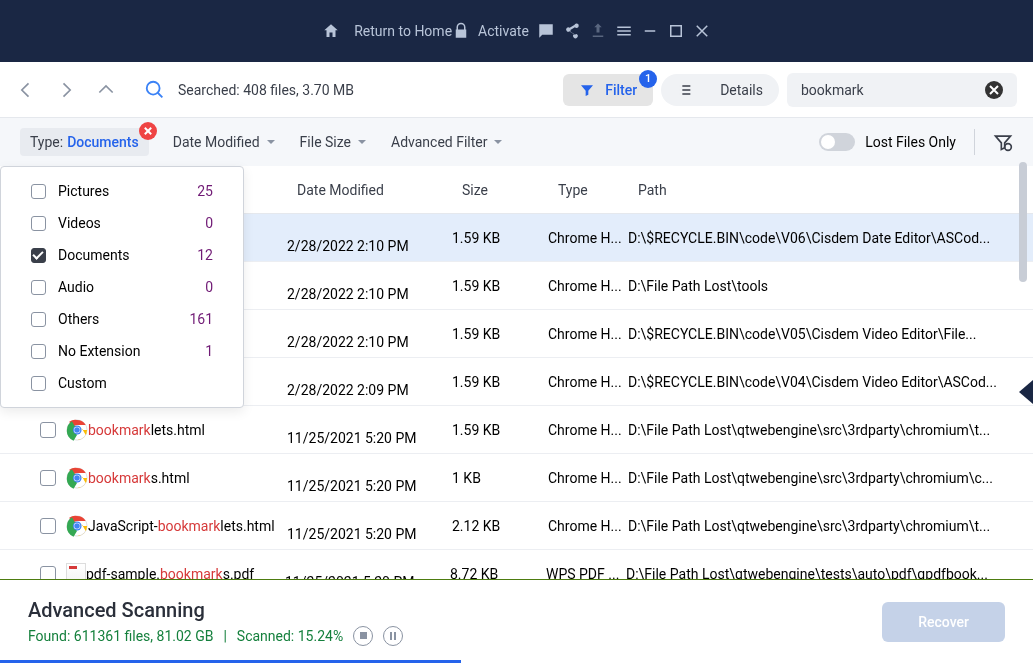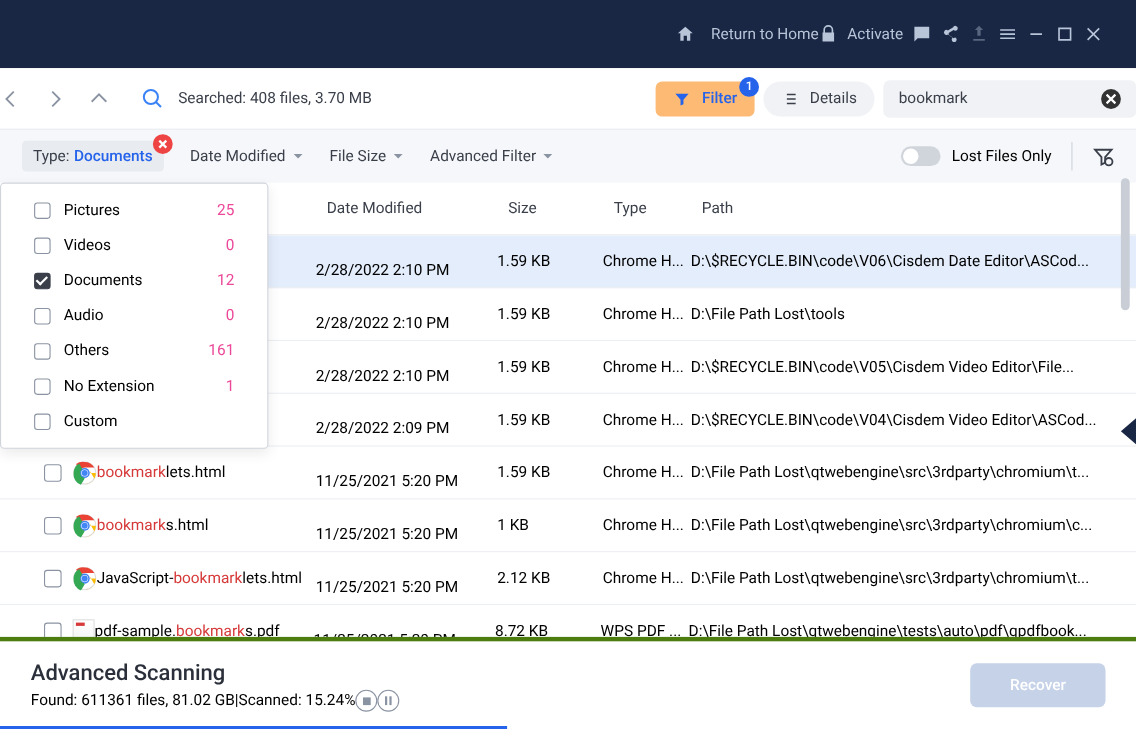--- a/index.html
+++ b/index.html
@@ -1,29 +1,29 @@
 <!DOCTYPE html>
 <html><head>
 <meta charset="utf-8">
 <style>
 *{margin:0;padding:0;box-sizing:border-box;font-family:-apple-system,BlinkMacSystemFont,"Segoe UI",Roboto,sans-serif;font-size:14px;}
 body{width:1033px;height:663px;overflow:hidden;background:#fff;position:relative;}
-.titlebar{height:62px;background:#1a2744;display:flex;align-items:center;padding:0 30px;color:#b8c4d8;justify-content:flex-end;}
+.titlebar{height:62px;background:#1a2744;display:flex;align-items:center;padding:0 30px;color:#b8c4d8;justify-content:center;}
 .tb-left{display:flex;align-items:center;gap:14px;cursor:pointer;}
 .tb-right{display:flex;align-items:center;gap:8px;}
 .tb-icon{width:18px;height:18px;fill:#b8c4d8;cursor:pointer;}
 .tb-activate{display:flex;align-items:center;gap:8px;}
-.toolbar{height:56px;background:#fff;border-bottom:1px solid #e5e8ed;display:flex;align-items:center;padding:0 0;gap:8px;}
+.toolbar{height:56px;background:#fff;border-bottom:1px solid #e5e8ed;display:flex;align-items:center;padding:0 16px;gap:8px;}
 .nav-btns{display:flex;gap:20px;margin-right:20px;}
 .nav-btn{width:20px;height:20px;cursor:pointer;fill:#8a93a2;}
 .search-display{display:flex;align-items:center;gap:12px;flex:1;color:#3a3f4a;}
 .search-icon{width:22px;height:22px;fill:none;stroke:#3b82f6;stroke-width:2;}
-.filter-btn{display:flex;align-items:center;gap:10px;background:#fdba74;border-radius:6px;padding:8px 16px;cursor:pointer;position:relative;color:#2563eb;font-weight:500;}
+.filter-btn{display:flex;align-items:center;gap:10px;background:#e5e5e5;border-radius:6px;padding:8px 16px;cursor:pointer;position:relative;color:#2563eb;font-weight:500;}
 .filter-badge{position:absolute;top:-4px;right:-4px;background:#2563eb;color:#fff;width:18px;height:18px;border-radius:50%;display:flex;align-items:center;justify-content:center;font-size:11px;}
-.details-btn{display:flex;align-items:center;gap:10px;background:#f0f2f5;border-radius:16px;padding:8px 16px;cursor:pointer;color:#3a3f4a;}
+.details-btn{display:flex;align-items:center;gap:27px;background:#f0f2f5;border-radius:16px;padding:8px 16px;cursor:pointer;color:#3a3f4a;}
 .search-box{display:flex;align-items:center;background:#f0f2f5;border-radius:6px;padding:8px 14px;width:230px;position:relative;}
 .search-box input{border:none;background:transparent;outline:none;flex:1;color:#3a3f4a;}
 .clear-btn{width:18px;height:18px;background:#333;border-radius:50%;cursor:pointer;display:flex;align-items:center;justify-content:center;}
 .filterbar{height:48px;background:#f5f7fa;display:flex;align-items:center;padding:0 20px;justify-content:space-between;}
 .fb-left{display:flex;align-items:center;gap:24px;}
 .type-filter{display:flex;align-items:center;gap:4px;background:#e8ebf0;padding:6px 10px;border-radius:4px;position:relative;}
 .type-filter .label{color:#3a3f4a;}
 .type-filter .val{color:#2563eb;font-weight:500;}
 .close-chip{position:absolute;top:-6px;right:-8px;width:18px;height:18px;background:#ef4444;border-radius:50%;cursor:pointer;}
 .close-chip::before,.close-chip::after{content:"";position:absolute;top:50%;left:50%;width:9px;height:2px;background:#fff;transform:translate(-50%,-50%) rotate(45deg);}
@@ -52,25 +52,25 @@
 .row-path{flex:1;white-space:nowrap;overflow:hidden;text-overflow:ellipsis;padding-right:20px;}
 .chrome-icon{width:22px;height:22px;position:relative;}
 .pdf-icon{width:20px;height:22px;background:linear-gradient(#fff,#f3f3f3);border:1px solid #ddd;position:relative;}
 .pdf-icon::after{content:"";position:absolute;top:2px;left:2px;width:8px;height:3px;background:#d63939;}
 .dropdown{position:absolute;top:0px;left:0px;width:244px;background:#fff;border:1px solid #d0d4db;border-radius:4px;z-index:100;box-shadow:0 4px 12px rgba(0,0,0,0.08);padding:8px 12px;}
 .dd-item{display:flex;align-items:center;padding:8px 18px;justify-content:space-between;cursor:pointer;}
 .dd-left{display:flex;align-items:center;gap:12px;}
 .dd-chk{width:15px;height:15px;border:1.5px solid #8a93a2;border-radius:3px;position:relative;}
 .dd-chk.checked{background:#3a3f4a;border-color:#3a3f4a;}
 .dd-chk.checked::after{content:"";position:absolute;left:3px;top:0px;width:4px;height:8px;border:solid #fff;border-width:0 2px 2px 0;transform:rotate(45deg);}
-.dd-count{color:#ec4899;}
-.footer{position:absolute;bottom:0;left:0;right:0;height:84px;background:#fff;border-top:4px solid #4d7c0f;padding:14px 28px;display:flex;align-items:center;justify-content:space-between;}
+.dd-count{color:#701a75;}
+.footer{position:absolute;bottom:0;left:0;right:0;height:84px;background:#fff;border-top:1px solid #4d7c0f;padding:14px 28px;display:flex;align-items:center;justify-content:space-between;}
 .footer-left{}
 .footer-title{font-size:20px;font-weight:500;color:#2a2f3a;margin-bottom:4px;}
-.footer-sub{color:#000000;display:flex;align-items:center;}
+.footer-sub{color:#15803d;display:flex;align-items:center;gap:10px;}
 .ctrl-btn{width:20px;height:20px;border:1.5px solid #8a93a2;border-radius:50%;display:inline-flex;align-items:center;justify-content:center;cursor:pointer;}
 .recover-btn{background:#c5d2e8;color:#fff;padding:12px 36px;border-radius:6px;font-weight:500;cursor:pointer;}
 .progress{position:absolute;bottom:0;left:0;height:3px;background:#2563eb;}
 .scrollbar{position:absolute;right:6px;top:162px;width:8px;height:120px;background:#c8cdd6;border-radius:4px;}
 .side-arrow{position:absolute;right:0;top:380px;width:0;height:0;border-top:12px solid transparent;border-bottom:12px solid transparent;border-right:14px solid #1a2744;}
 </style>
 </head>
 <body>
 
 <div class="titlebar">

